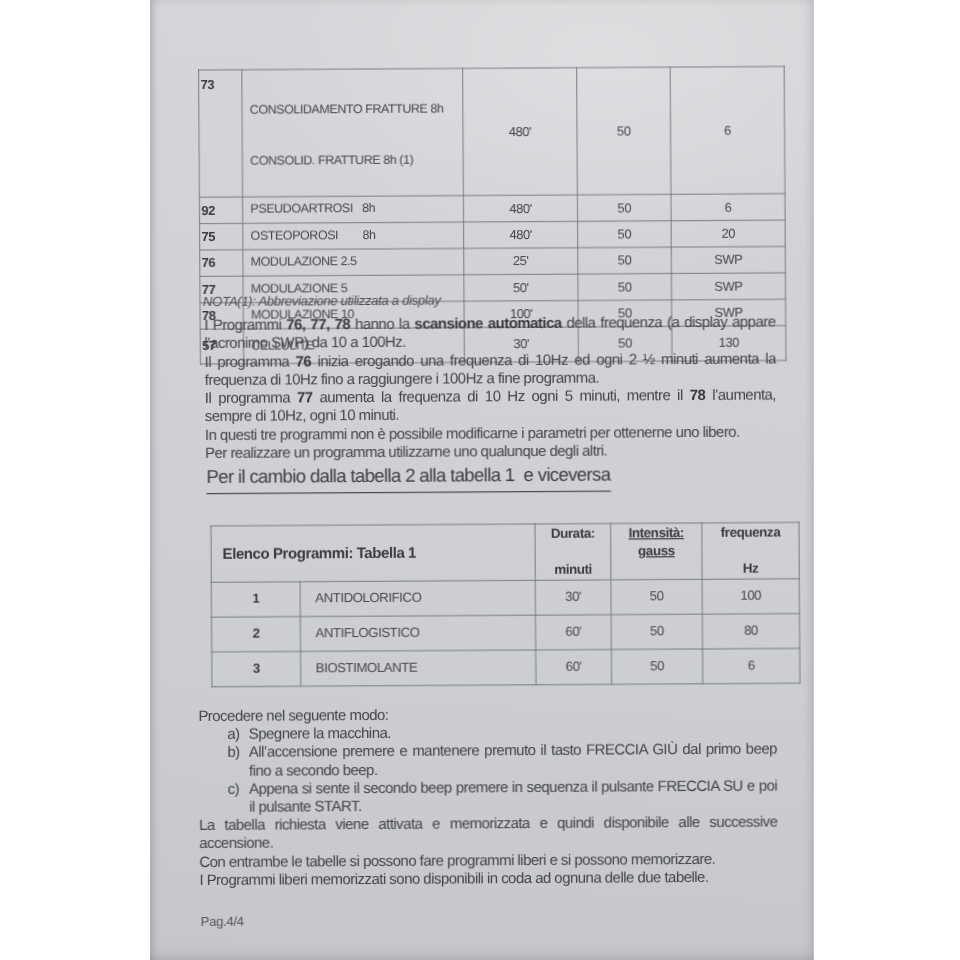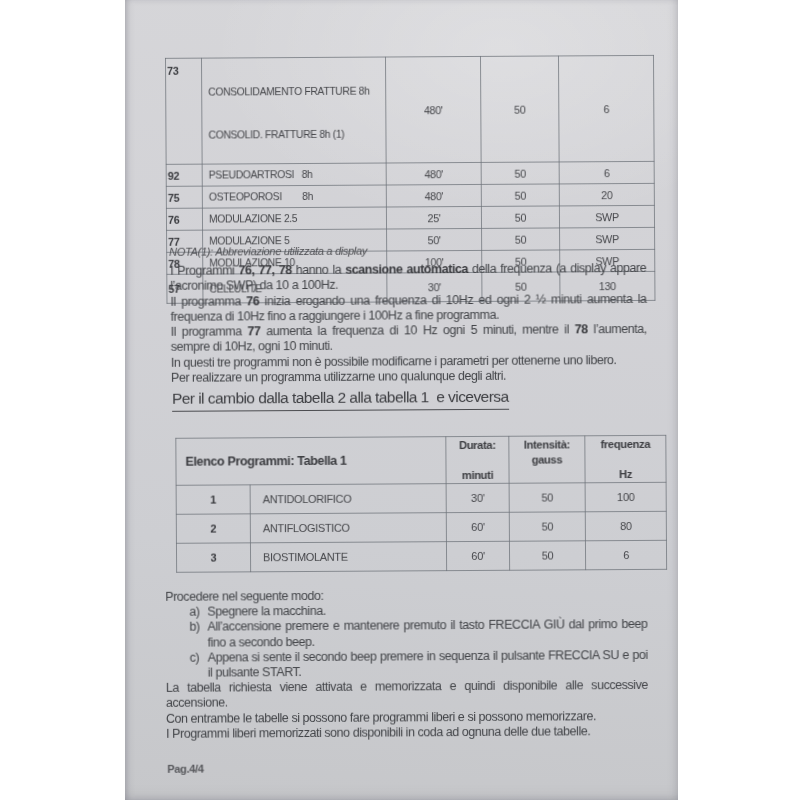--- a/index.html
+++ b/index.html
@@ -78,38 +78,38 @@
   .t2 tr.hrow{height:46px;}
   .t2 tr.drow{height:29px;}
   .t2 .h-title{font-weight:bold;font-size:12.6px;padding-left:9px;color:#3b3c40;letter-spacing:-0.4px;}
   .t2 .h-col{padding:0;}
   .t2 .hwrap{
     display:flex;flex-direction:column;align-items:center;
     height:42px;padding:2px 16px;
     font-weight:bold;font-size:11.2px;color:#3b3c40;
   }
   .t2 .hwrap.spread{justify-content:space-between;}
-  .t2 .hwrap.tight{justify-content:flex-start;gap:3px;}
+  .t2 .hwrap.tight{justify-content:flex-start;gap:3px;text-decoration:underline;}
   .t2 .c-num{font-weight:bold;text-align:center;color:#3a3b3f;}
   .t2 .c-name{padding-left:12px;white-space:pre;}
   .t2 .c-val{text-align:center;}
   
   .proc{
     position:absolute;left:37px;top:589px;width:482px;
     font-size:12.5px;line-height:15.2px;letter-spacing:-0.45px;
     color:#424448;
   }
   .proc p{margin:0;text-align:justify;}
   .step{display:flex;padding-left:24px;}
   .slabel{width:18px;flex:0 0 18px;}
   .stext{flex:1;text-align:justify;}
   
   .pagefooter{
     position:absolute;left:38px;top:762px;
-    font-size:11px;font-weight:bold;letter-spacing:-0.3px;color:#57585c;
+    font-size:11px;font-weight:normal;letter-spacing:-0.3px;color:#57585c;
   }
 </style>
 </head>
 <body>
 
 <div class="stage">
   <div class="paper">
     <div class="content">
 
       <table class="tbl t1">

